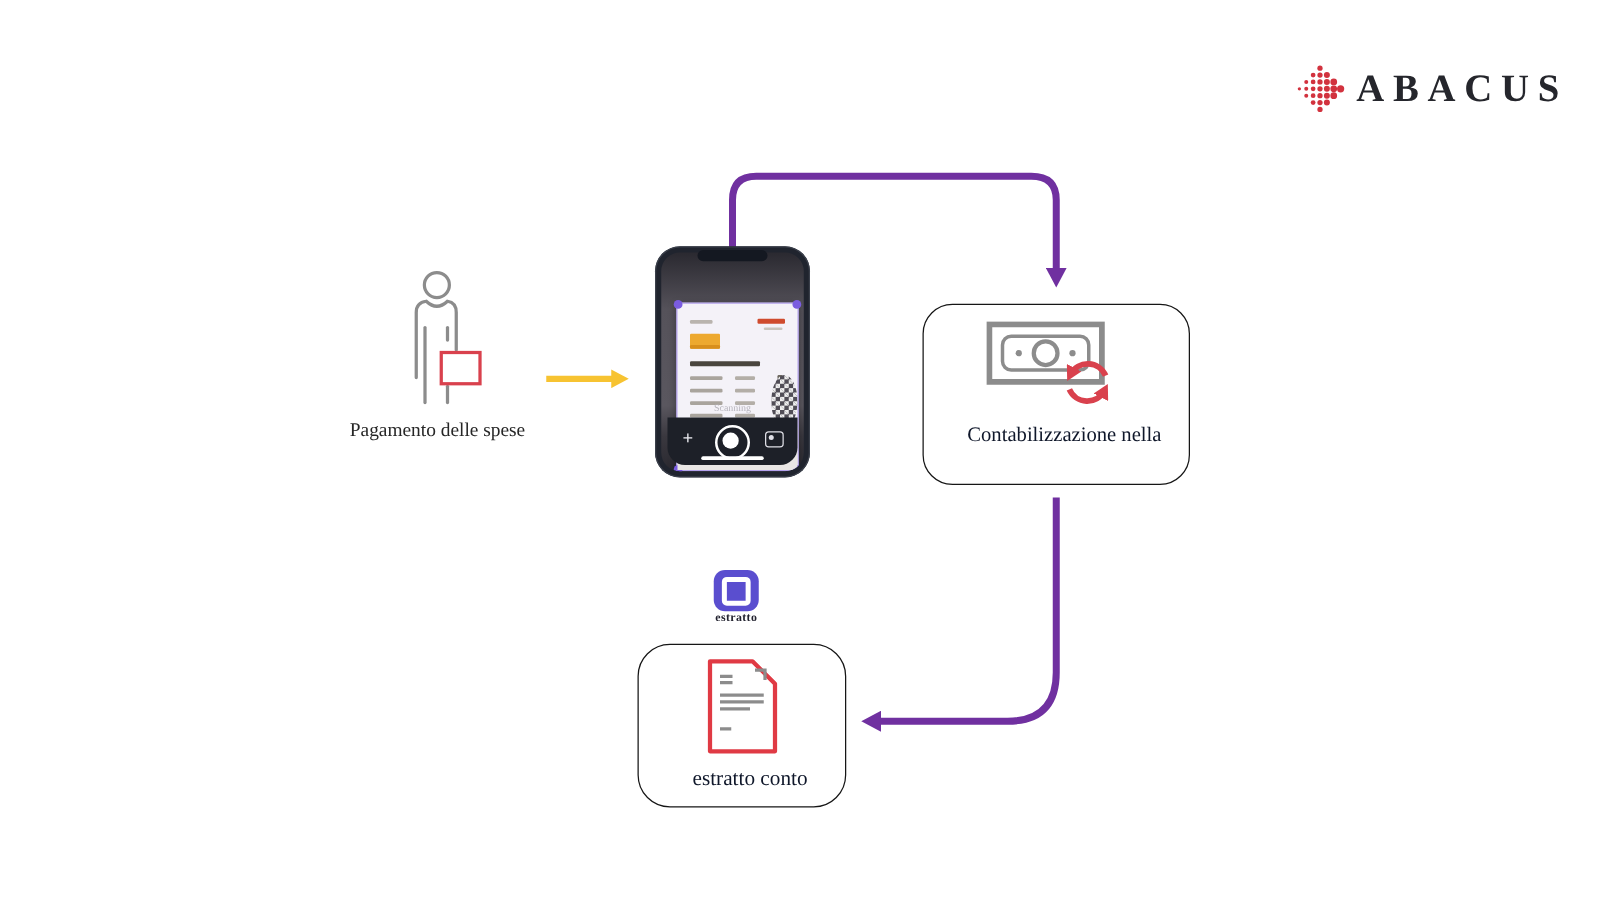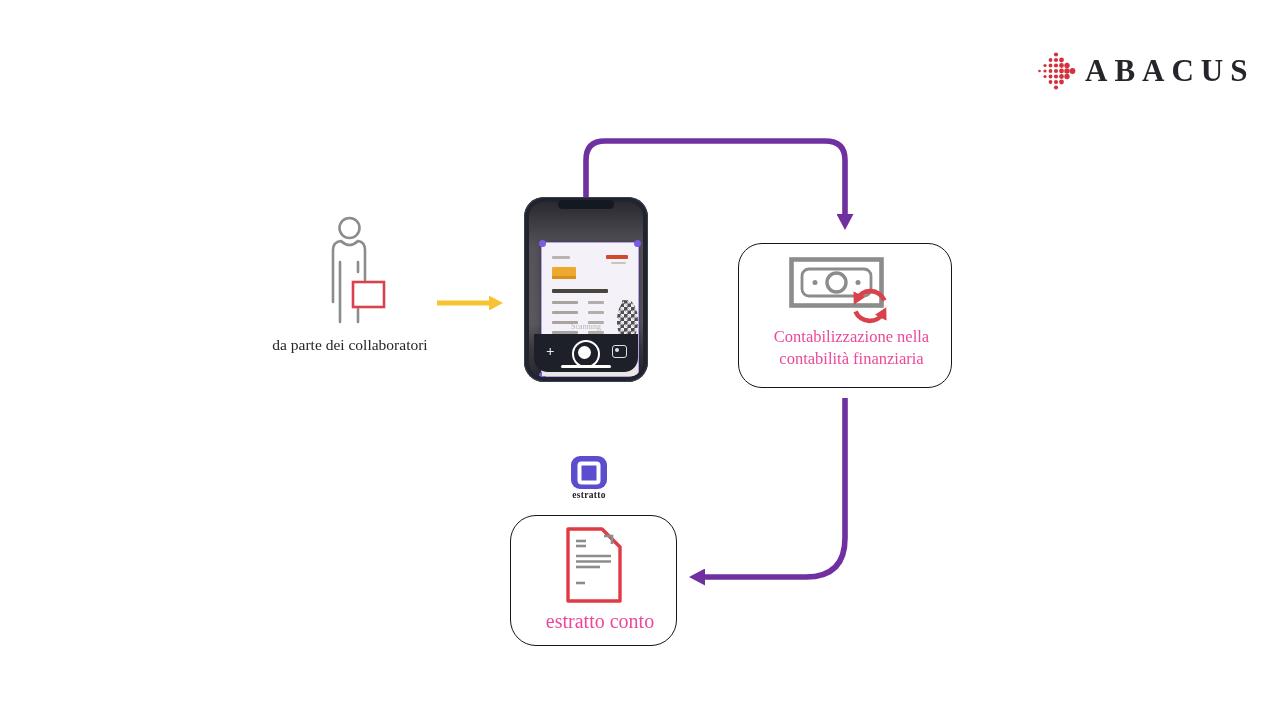--- a/index.html
+++ b/index.html
@@ -6,28 +6,28 @@
   .canvas{position:relative;width:1280px;height:720px;background:#ffffff;overflow:hidden;
           font-family:Liberation Serif, serif;}
 
   
   .brand{position:absolute;left:1035px;top:50px;display:flex;align-items:center;}
   .brand-text{font-size:31px;font-weight:600;letter-spacing:7px;color:#25262c;margin-left:8px;}
 
   
   .caption-left{position:absolute;left:225px;top:334px;width:250px;text-align:center;
                 font-size:15.5px;line-height:22px;color:#262626;}
-  .box-caption{position:absolute;left:13px;right:0;text-align:center;color:#ec4899;}
+  .box-caption{position:absolute;left:13px;right:0;text-align:center;color:#0f172a;margin-top:11px;}
 
   
   .flow-box{position:absolute;background:#ffffff;border:1.6px solid #161616;z-index:2;}
   .box-accounting{left:738px;top:243px;width:212px;height:143px;border-radius:24px;}
   .box-accounting .box-caption{top:82px;font-size:16.5px;line-height:22px;}
   .box-statement{left:510px;top:515px;width:165px;height:129px;border-radius:26px;}
-  .box-statement .box-caption{bottom:12px;font-size:20px;}
+  .box-statement .box-caption{bottom:12px;font-size:17px;}
 
   
   .phone{position:absolute;left:524px;top:197px;width:124px;height:185px;background:#20242e;
          border-radius:20px;z-index:2;box-shadow:0 0 0 1px #3a3f4a inset;}
   .phone-screen{position:absolute;left:5px;top:5px;right:5px;bottom:5px;border-radius:15px;overflow:hidden;
          background:linear-gradient(180deg,#2a2930 0%,#55525a 26%,#5a575f 70%,#3a383f 84%,#2a2930 100%);}
   .notch{position:absolute;left:50%;top:3px;transform:translateX(-50%);width:56px;height:9px;
          background:#141821;border-radius:5px;z-index:4;}
   .scan-doc{position:absolute;left:12px;top:40px;width:96px;height:133px;background:#f4f2f8;
          border:1px solid rgba(125,95,225,.55);box-shadow:0 2px 6px rgba(0,0,0,.35);}
@@ -121,21 +121,21 @@
       <circle cx="24.5" cy="16" r="10"></circle>
       <path d="M8,90 V38 Q8,30 16,29 Q24.5,37 33,29 Q40,30 40,38 V68"></path>
       <path d="M15,50 V110"></path>
       <path d="M33,50 V60"></path>
       <path d="M33,97 V110"></path>
     </g>
     <rect x="28" y="70" width="31" height="25" fill="#ffffff" stroke="#D9414D" stroke-width="2.6"></rect>
   </svg>
 
   <div class="caption-left">
-    <div>da parte dei collaboratori</div>
+    <div>Pagamento delle spese</div>
   </div>
 
   <div class="phone">
     <div class="phone-screen">
       <div class="scan-doc">
         <div class="corner-dot" style="left:-3px;top:-3px;"></div>
         <div class="corner-dot" style="right:-3px;top:-3px;"></div>
         <div class="corner-dot" style="left:-3px;bottom:-3px;"></div>
         <div class="corner-dot" style="right:-3px;bottom:-3px;"></div>
 
@@ -202,21 +202,20 @@
           <path d="M0,0 L12,6.5 L0,13 Z" fill="#D9414D"></path>
         </marker>
       </defs>
       <g fill="none" stroke="#D9414D" stroke-width="4.6">
         <path d="M38.5,18.5 A15.5,15.5 0 0 0 10.5,17.5" marker-end="url(#arrR)"></path>
         <path d="M9.5,29.5 A15.5,15.5 0 0 0 37.5,30.5" marker-end="url(#arrR)"></path>
       </g>
     </svg>
     <div class="box-caption">
       <div>Contabilizzazione nella</div>
-      <div>contabilità finanziaria</div>
     </div>
   </div>
 
   <div class="flow-box box-statement">
     <svg class="icon-abs" style="left:54px;top:10px;" width="58" height="78" viewBox="0 0 58 78">
       <path d="M3,3 H37 L55,21 V75 H3 Z" fill="#ffffff" stroke="#E03A44" stroke-width="3.4" stroke-linejoin="round"></path>
       <g stroke="#8C8C8C" stroke-width="2.6" fill="none">
         <path d="M11,15 H21"></path>
         <path d="M11,20 H21"></path>
         <path d="M47,18 V10 H39"></path>

